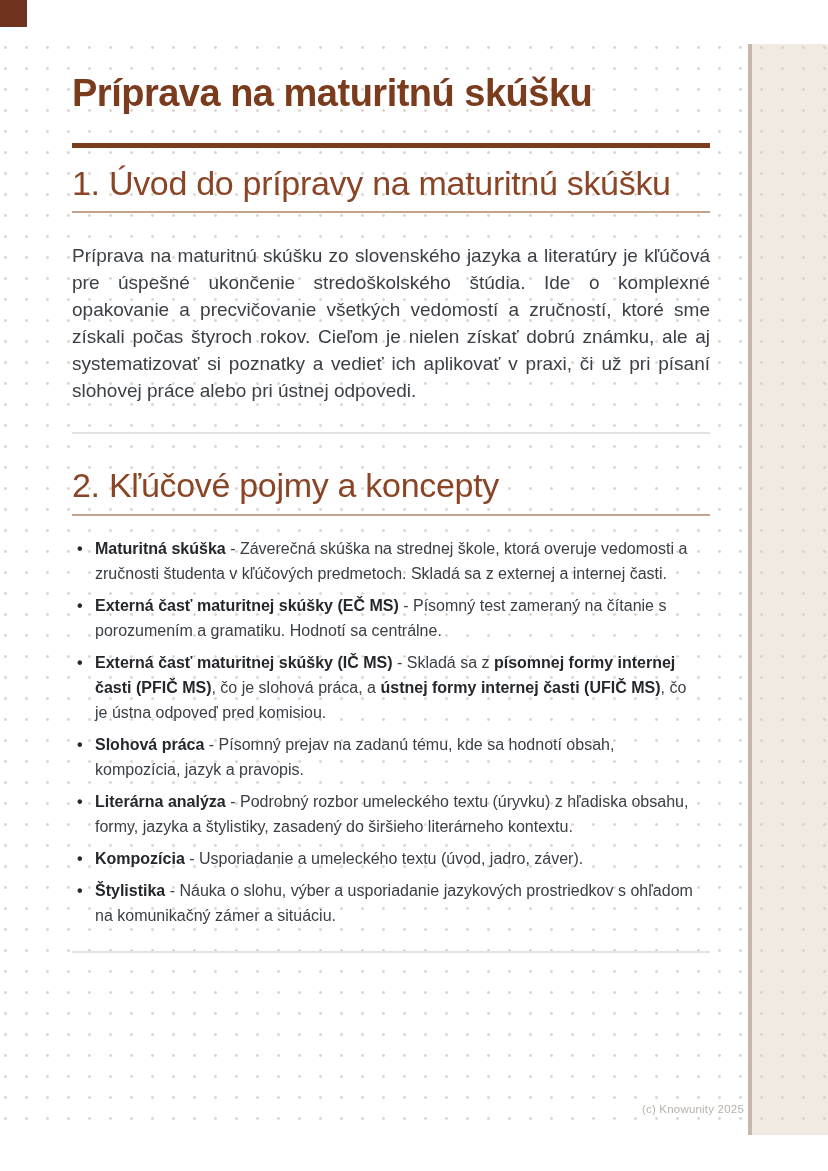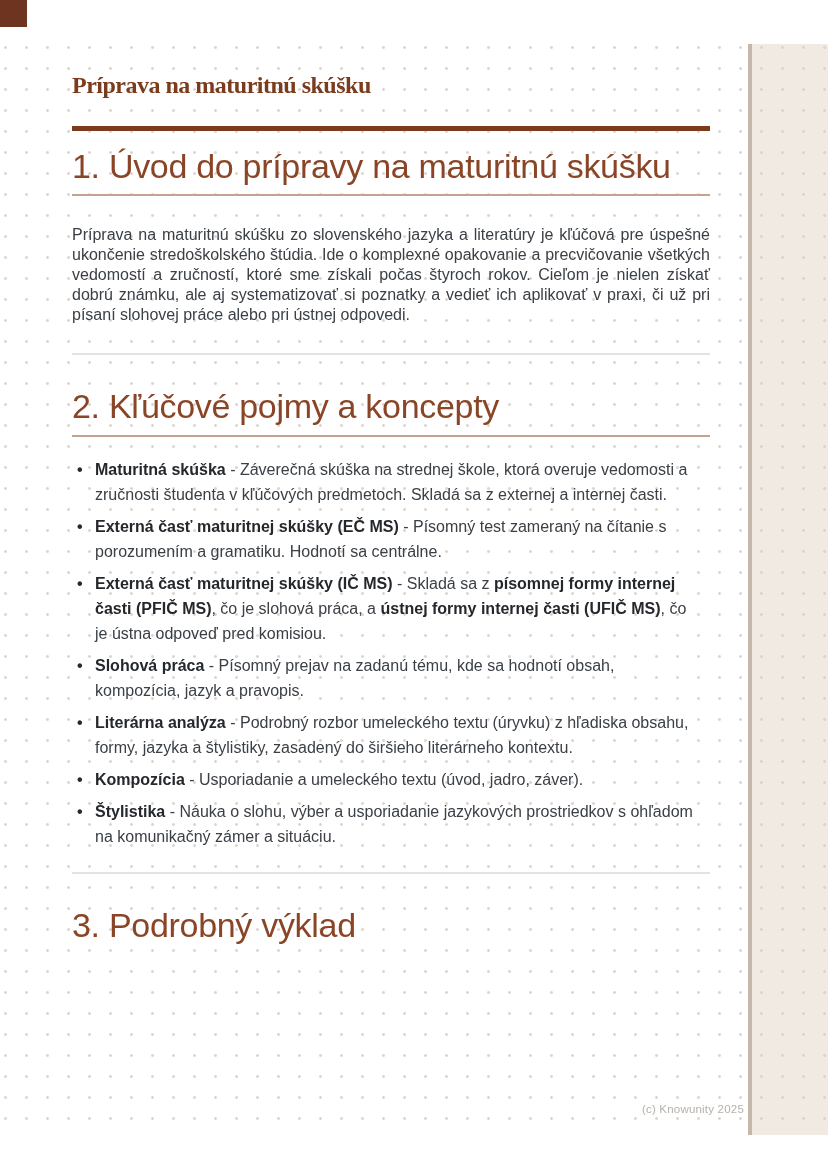--- a/index.html
+++ b/index.html
@@ -14,29 +14,29 @@
            background-color:#ffffff;
            background-image:radial-gradient(circle, #dcd6cf 1.2px, transparent 1.6px);
            background-size:21px 21px; background-position:37px -7px; }
 
   .margin-band { position:absolute; top:0; right:0; bottom:0; width:80px;
                  background:rgba(223,209,192,0.45);
                  border-left:4px solid #c5b7aa; z-index:1; }
 
   .content { position:absolute; top:0; left:72px; width:638px; padding-top:27px; z-index:2; }
 
-  h1.doc-title { font-size:24px; line-height:1.2; font-weight:bold; color:#7b3b1d;
-                 letter-spacing:-0.5px; margin-bottom:26px;font-family:Liberation Serif, serif; }
+  h1.doc-title { font-size:38px; line-height:1.2; font-weight:bold; color:#7b3b1d;
+                 letter-spacing:-0.5px; margin-bottom:26px; }
   .title-rule { height:5px; background:#7b3b1d; margin-bottom:14px; }
 
   h2.sec { font-size:34px; line-height:1.25; font-weight:normal; color:#8a4526;
            letter-spacing:-0.3px; margin-top:12px; margin-bottom:7px; }
   .sec-rule { height:2px; background:#c5a28e; margin-bottom:16px; }
 
-  p.intro { font-size:16px; line-height:20px; color:#3b4046; text-align:justify;
+  p.intro { font-size:19px; line-height:27px; color:#3b4046; text-align:justify;
             margin-bottom:28px;margin-top:29px; }
 
   .divider { height:2px; background:#e5e3e0; margin-bottom:30px; }
 
   ul.terms { list-style:none; margin-top:20px; margin-bottom:23px; width:622px; }
   ul.terms li { position:relative; padding-left:23px; font-size:16px; line-height:25px;
                 color:#3b4046; margin-bottom:7px; }
   ul.terms li::before { content:"•"; position:absolute; left:5px; top:0;
                         color:#26292d; font-weight:bold; }
   ul.terms b { color:#24282c; }
@@ -74,20 +74,19 @@
           <li><b>Externá časť maturitnej skúšky (EČ MS)</b><span> - Písomný test zameraný na čítanie s porozumením a gramatiku. Hodnotí sa centrálne.</span></li>
           <li><b>Externá časť maturitnej skúšky (IČ MS)</b><span> - Skladá sa z </span><b>písomnej formy internej časti (PFIČ MS)</b><span>, čo je slohová práca, a </span><b>ústnej formy internej časti (UFIČ MS)</b><span>, čo je ústna odpoveď pred komisiou.</span></li>
           <li><b>Slohová práca</b><span> - Písomný prejav na zadanú tému, kde sa hodnotí obsah, kompozícia, jazyk a pravopis.</span></li>
           <li><b>Literárna analýza</b><span> - Podrobný rozbor umeleckého textu (úryvku) z hľadiska obsahu, formy, jazyka a štylistiky, zasadený do širšieho literárneho kontextu.</span></li>
           <li><b>Kompozícia</b><span> - Usporiadanie a umeleckého textu (úvod, jadro, záver).</span></li>
           <li><b>Štylistika</b><span> - Náuka o slohu, výber a usporiadanie jazykových prostriedkov s ohľadom na komunikačný zámer a situáciu.</span></li>
         </ul>
 
       <div class="divider"></div>
 
-      <h2 class="sec">3. Podrobný výklad</h2>
 
     </div>
 
     <div class="watermark">(c) Knowunity 2025</div>
   </div>
 
 </div>
 
 </body></html>

